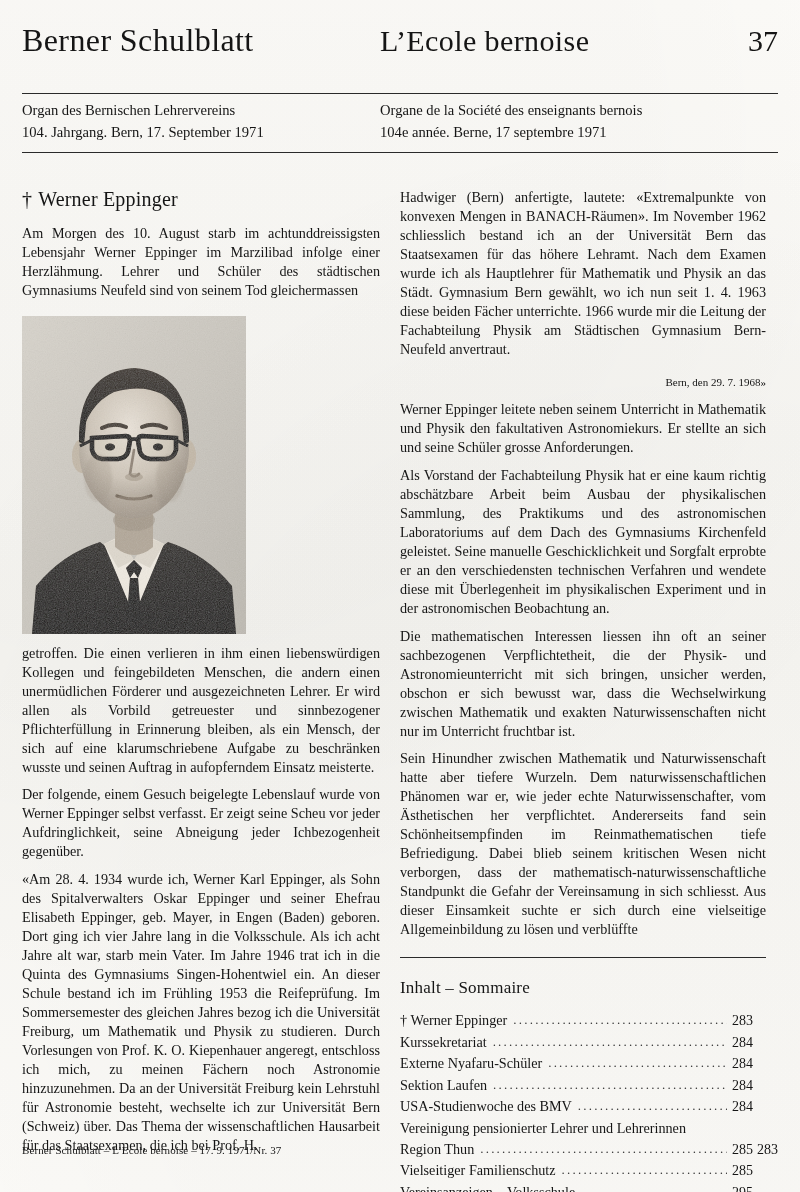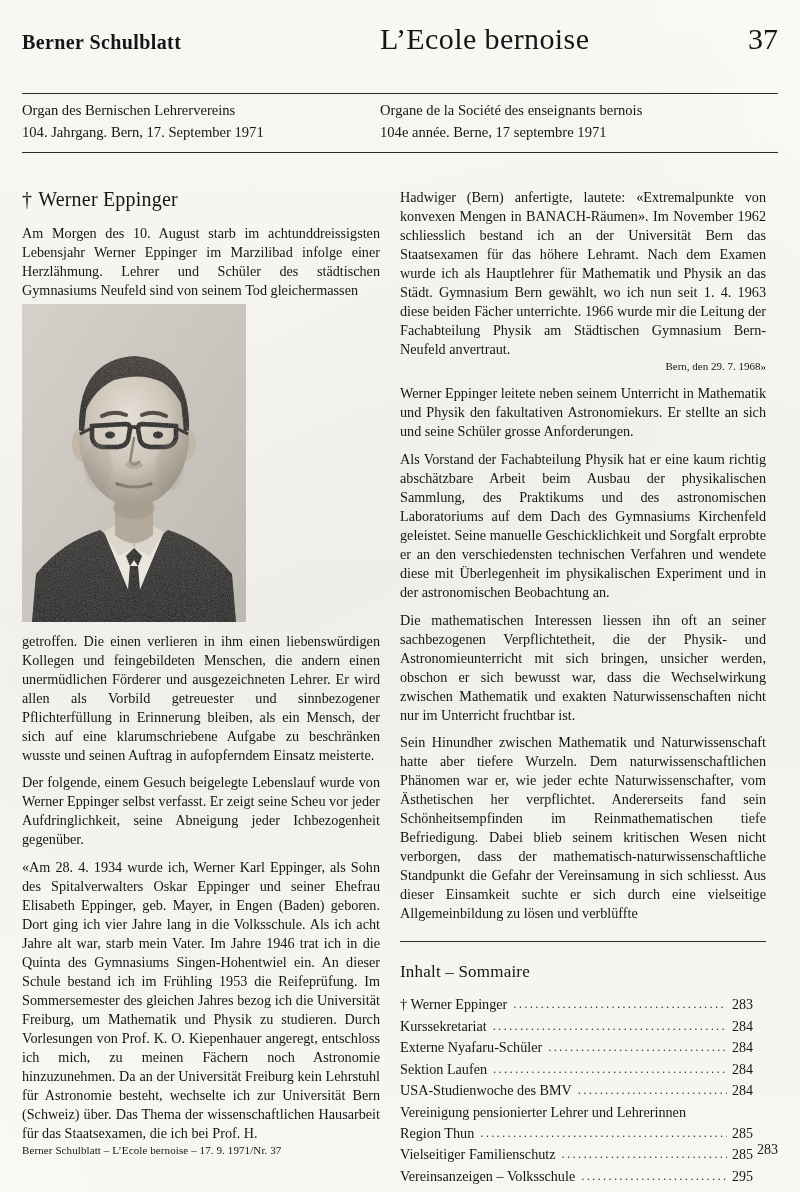--- a/index.html
+++ b/index.html
@@ -38,25 +38,24 @@
   
   .masthead {
     position: absolute;
     top: 22px;
     left: 22px;
     right: 22px;
     display: flex;
     align-items: baseline;
   }
   .mast-left {
-    font-size: 20px;
+    font-size: 32px;
     letter-spacing: 0.4px;
     white-space: nowrap;
     width: 358px;
-    font-weight: bold;
   }
   .mast-right {
     font-size: 30px;
     letter-spacing: 0.4px;
     white-space: nowrap;
     flex: 1;
   }
   .mast-page {
     font-size: 30px;
     text-align: right;
@@ -106,21 +105,21 @@
   .obit-title .dagger { margin-right: 6px; }
 
   p.body {
     margin: 0 0 9px 0;
     font-size: 14.2px;
     line-height: 1.335;
     text-align: justify;
     text-justify: inter-word;
     hyphens: manual;
   }
-  p.body.nogap { margin-bottom: 0; }
+  p.body.nogap { margin-bottom: 16px; }
   p.signature {
     margin: 0 0 11px 0;
     font-size: 11px;
     line-height: 1.335;
     text-align: right;
   }
 
   
   .portrait-wrap {
     width: 224px;

